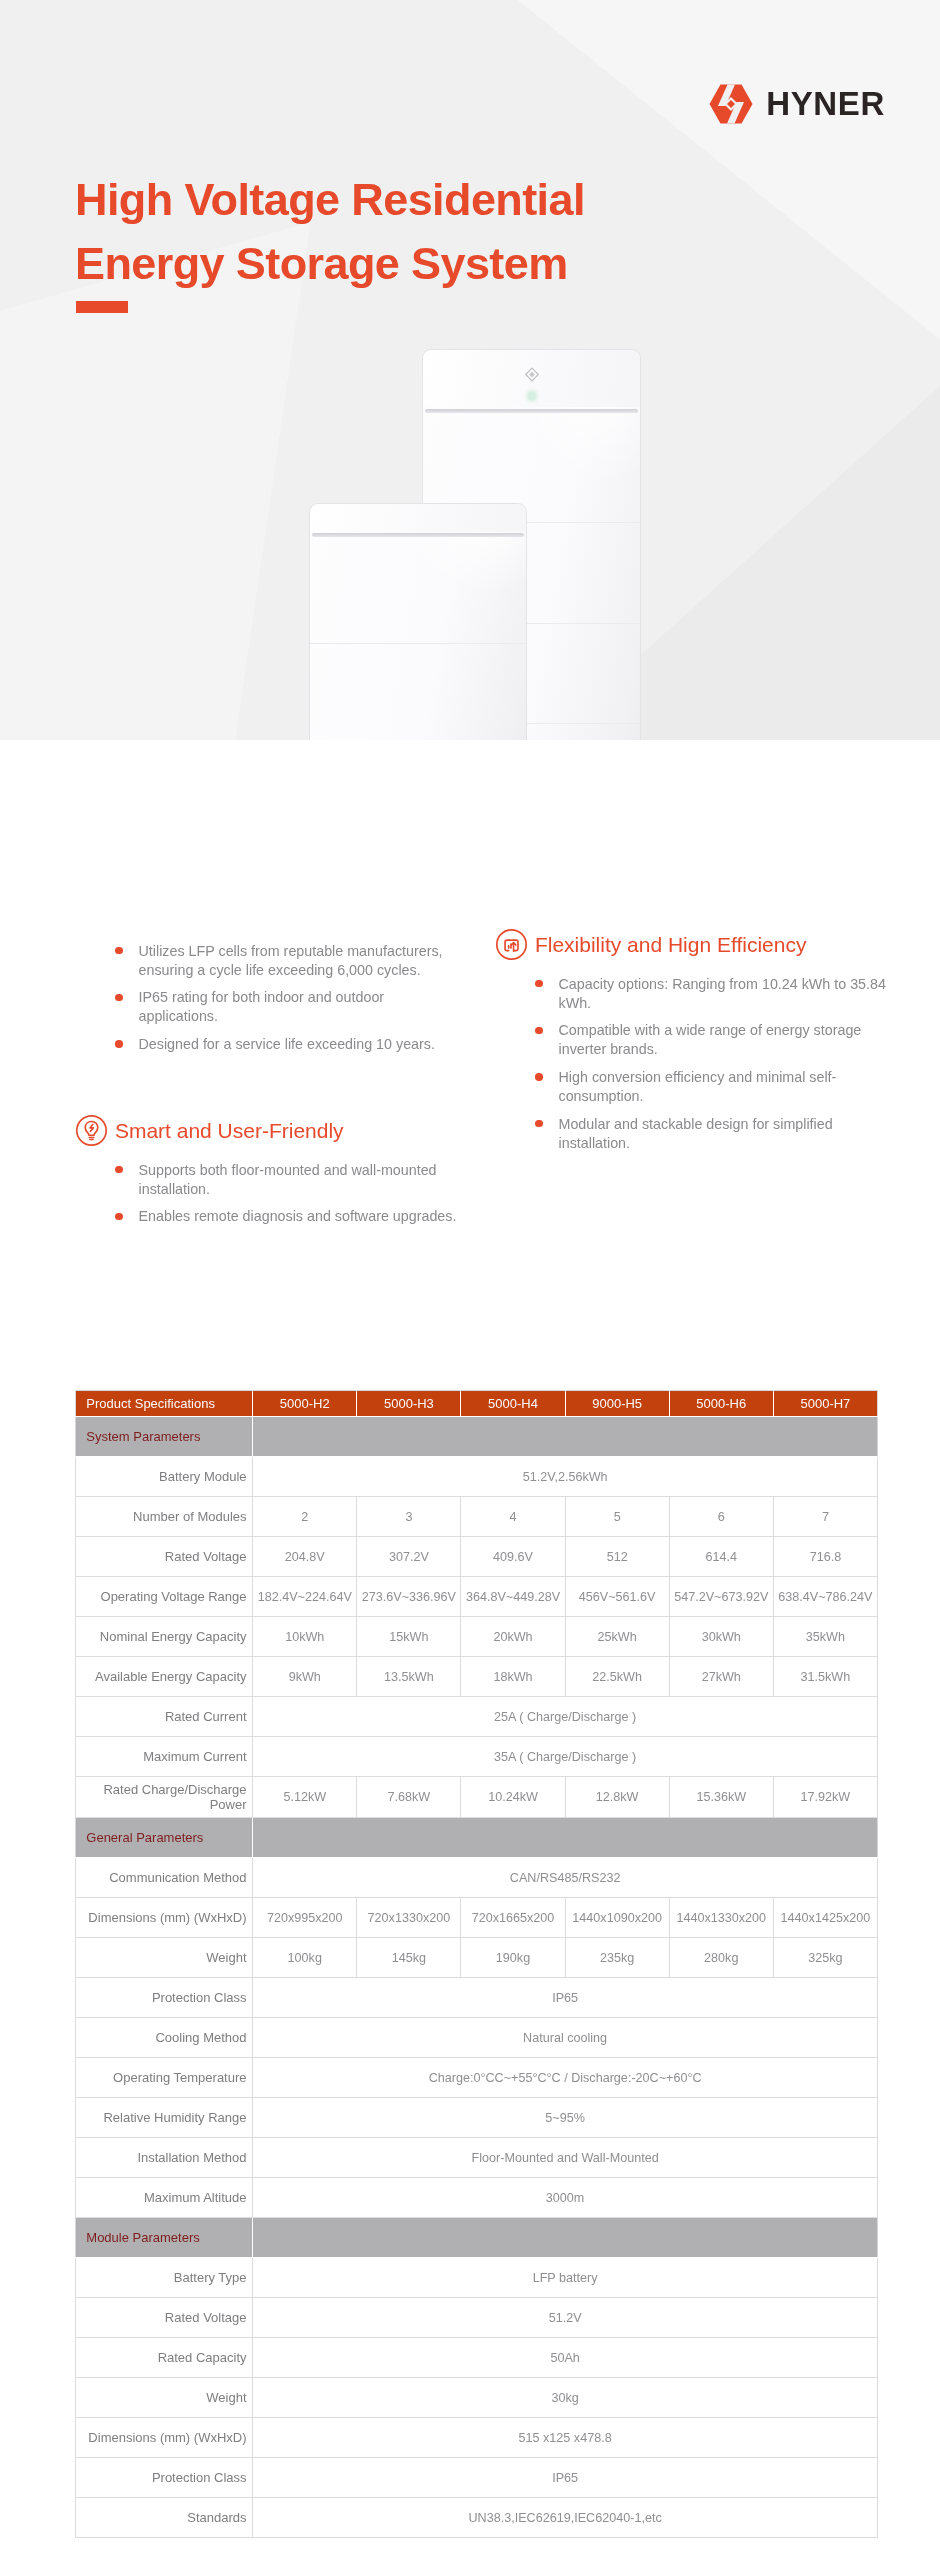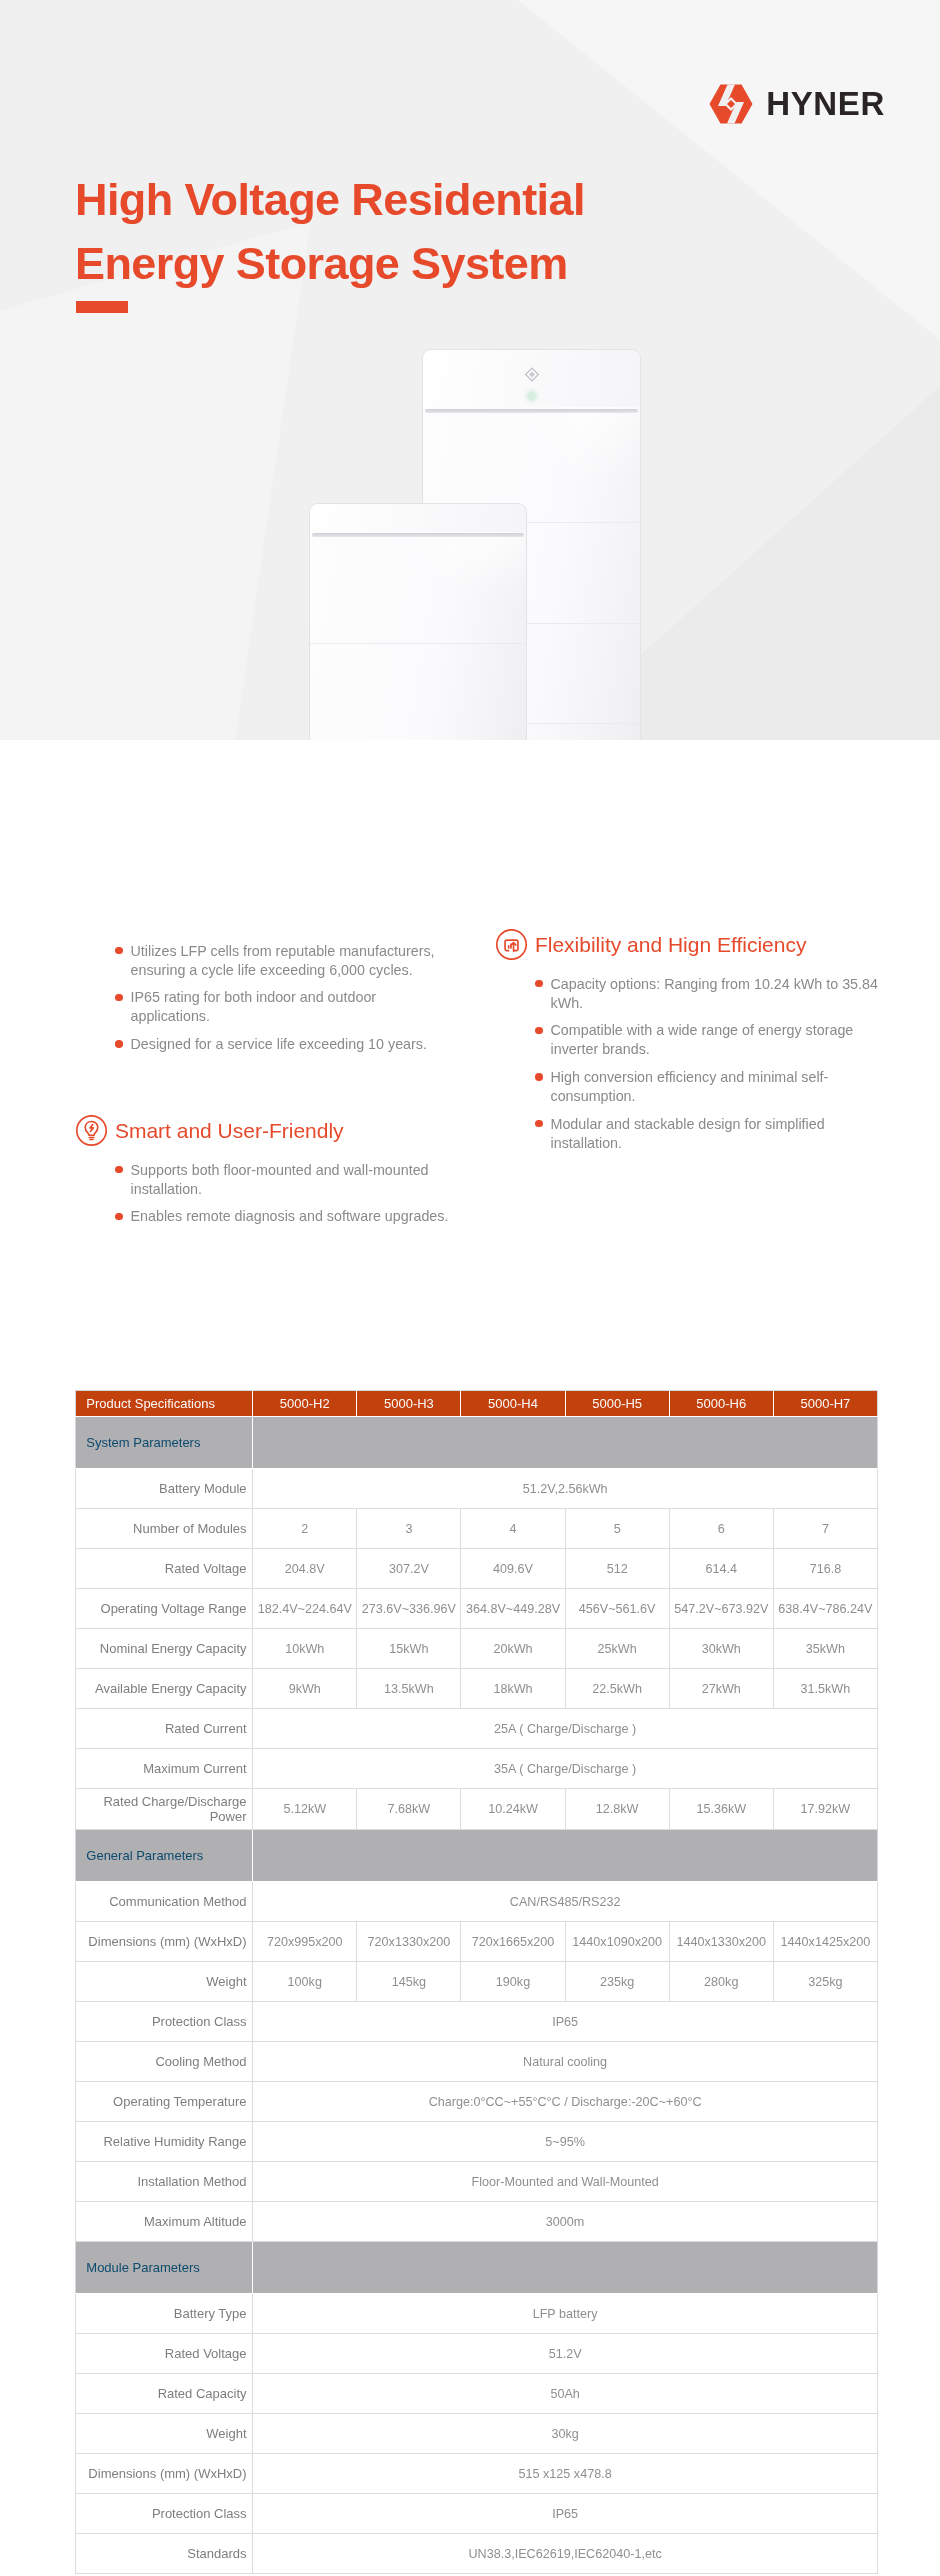--- a/index.html
+++ b/index.html
@@ -34,34 +34,34 @@
   .unit-logo{position:absolute;left:50%;transform:translateX(-50%);}
   .led{position:absolute;left:50%;transform:translateX(-50%);width:7.5px;height:7.5px;border-radius:50%;
        background:#d7efe1;box-shadow:0 0 4px 1.1px rgba(190,233,207,.9);}
 
   
   .feature{position:absolute;}
   .f-head{display:flex;align-items:center;gap:6.9px;}
   .f-head svg{display:block;flex:0 0 auto;}
   .f-title{font-size:21px;font-weight:500;color:#e7492b;}
   .f-list{list-style:none;margin:13.8px 0 0 40px;padding:0;display:flex;flex-direction:column;gap:8.6px;}
-  .f-list li{display:flex;gap:8px;align-items:flex-start;}
+  .f-list li{display:flex;gap:16px;align-items:flex-start;}
   .dot{flex:0 0 auto;width:7.5px;height:7.5px;border-radius:50%;background:#e7492b;margin-top:5.2px;}
   .btxt{font-size:14.3px;line-height:19px;color:#8a8a8d;}
 
   
   .specs{position:absolute;left:75px;top:1390px;}
   table.spec{border-collapse:collapse;table-layout:fixed;width:803px;border:1.1px solid #d6d6da;}
   table.spec td,table.spec th{box-sizing:border-box;}
   th.h-label,th.h-col{background:#c2410c;color:#fbfbfb;font-weight:400;font-size:13px;height:26px;
       border-right:1.7px solid #ffffff;border-bottom:1.7px solid #ffffff;}
   th.h-label{text-align:left;padding-left:10.3px;}
   th.h-col{text-align:center;}
   th.h-col:last-child{border-right:none;}
-  td.sec-label,td.sec-fill{background:#b0b0b2;color:#0c4a6e;font-size:13px;height:52px;
+  td.sec-label,td.sec-fill{background:#b0b0b2;color:#7f1d1d;font-size:13px;height:40px;
       border-top:1.1px solid #ffffff;border-bottom:1.1px solid #ffffff;}
   td.sec-label{text-align:left;padding-left:10.3px;border-right:1.7px solid #ffffff;}
   td.t-label{font-size:13px;color:#7e7e80;text-align:right;padding:4.6px 5.7px 4.6px 10.3px;height:40px;
       border:0.6px solid #dcdcde;line-height:15.5px;}
   td.t-val,td.t-merged{font-size:12.6px;color:#8f8f92;text-align:center;height:40px;
       border:0.6px solid #dcdcde;padding:2.3px 3.4px;}
 </style>
 </head>
 <body>
 
@@ -199,21 +199,21 @@
           <col style="width: 104px;">
           <col style="width: 104px;">
           <col style="width: 104px;">
         </colgroup>
         <thead>
           <tr>
             <th class="h-label">Product Specifications</th>
             <th class="h-col">5000-H2</th>
             <th class="h-col">5000-H3</th>
             <th class="h-col">5000-H4</th>
-            <th class="h-col">5000-H5</th>
+            <th class="h-col">9000-H5</th>
             <th class="h-col">5000-H6</th>
             <th class="h-col">5000-H7</th>
           </tr>
         </thead>
         <tbody>
           <tr>
             <td class="sec-label">System Parameters</td>
             <td class="sec-fill" colspan="6"></td>
           </tr>
           <tr>

